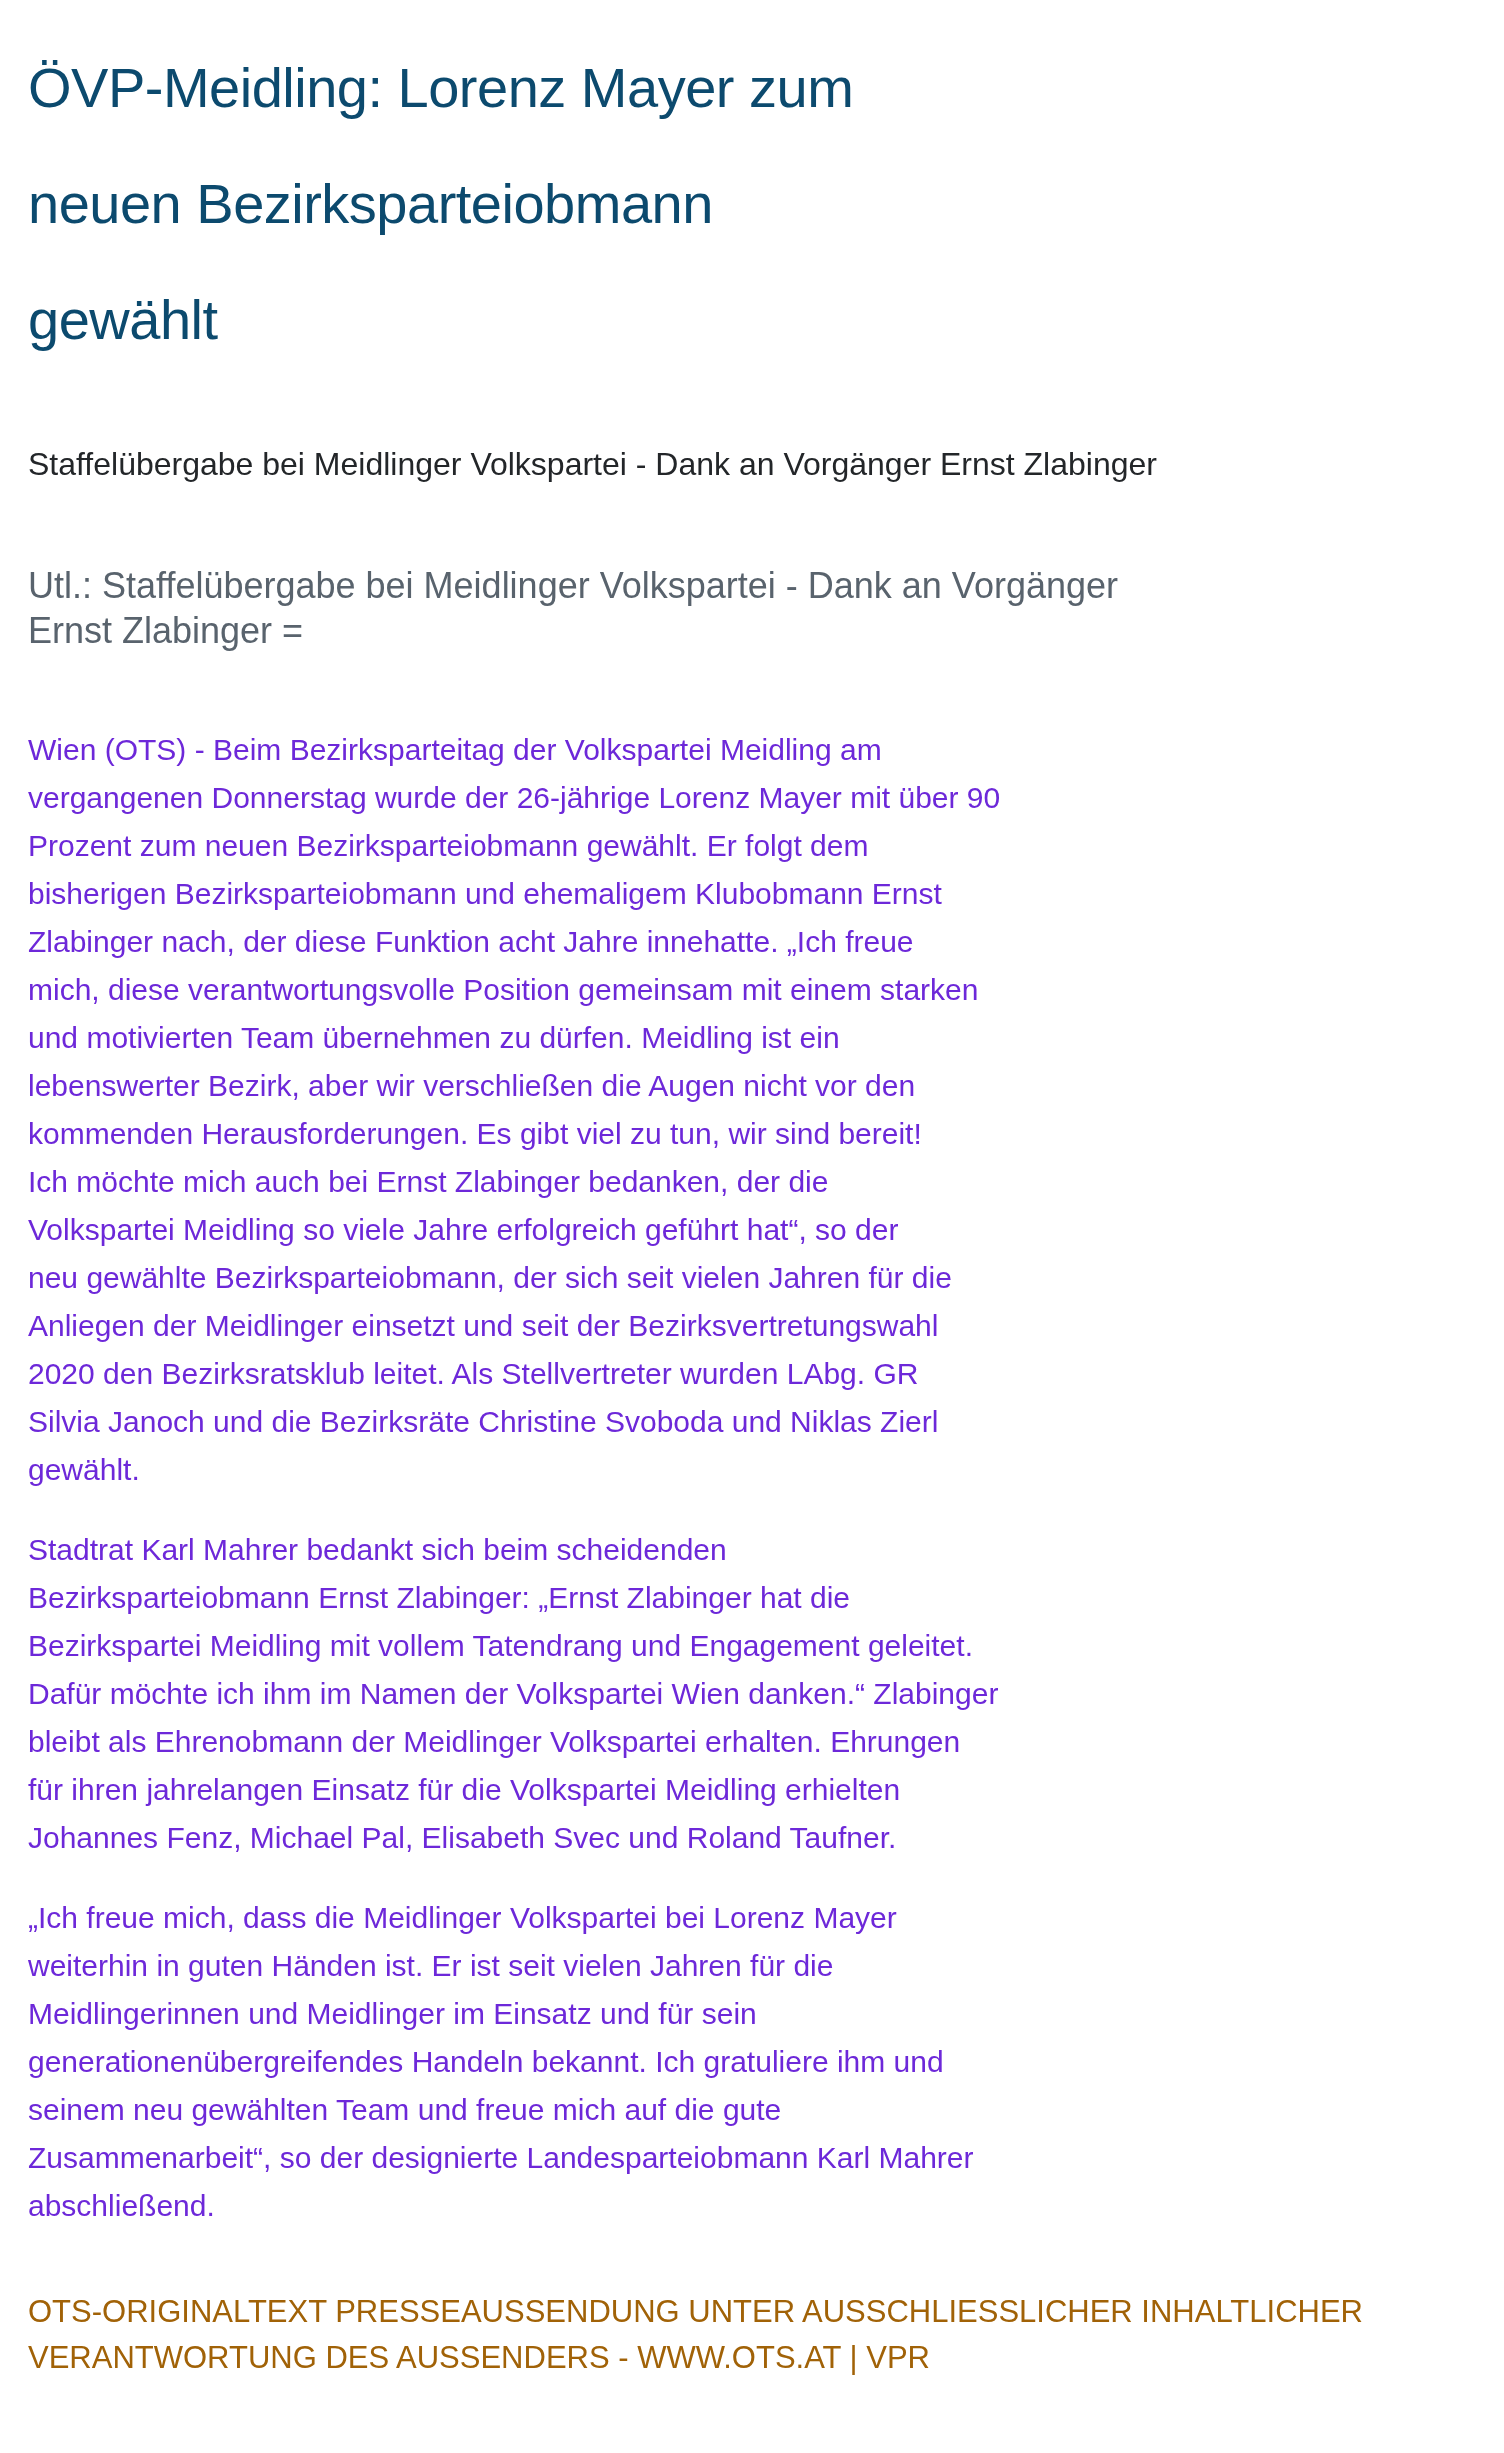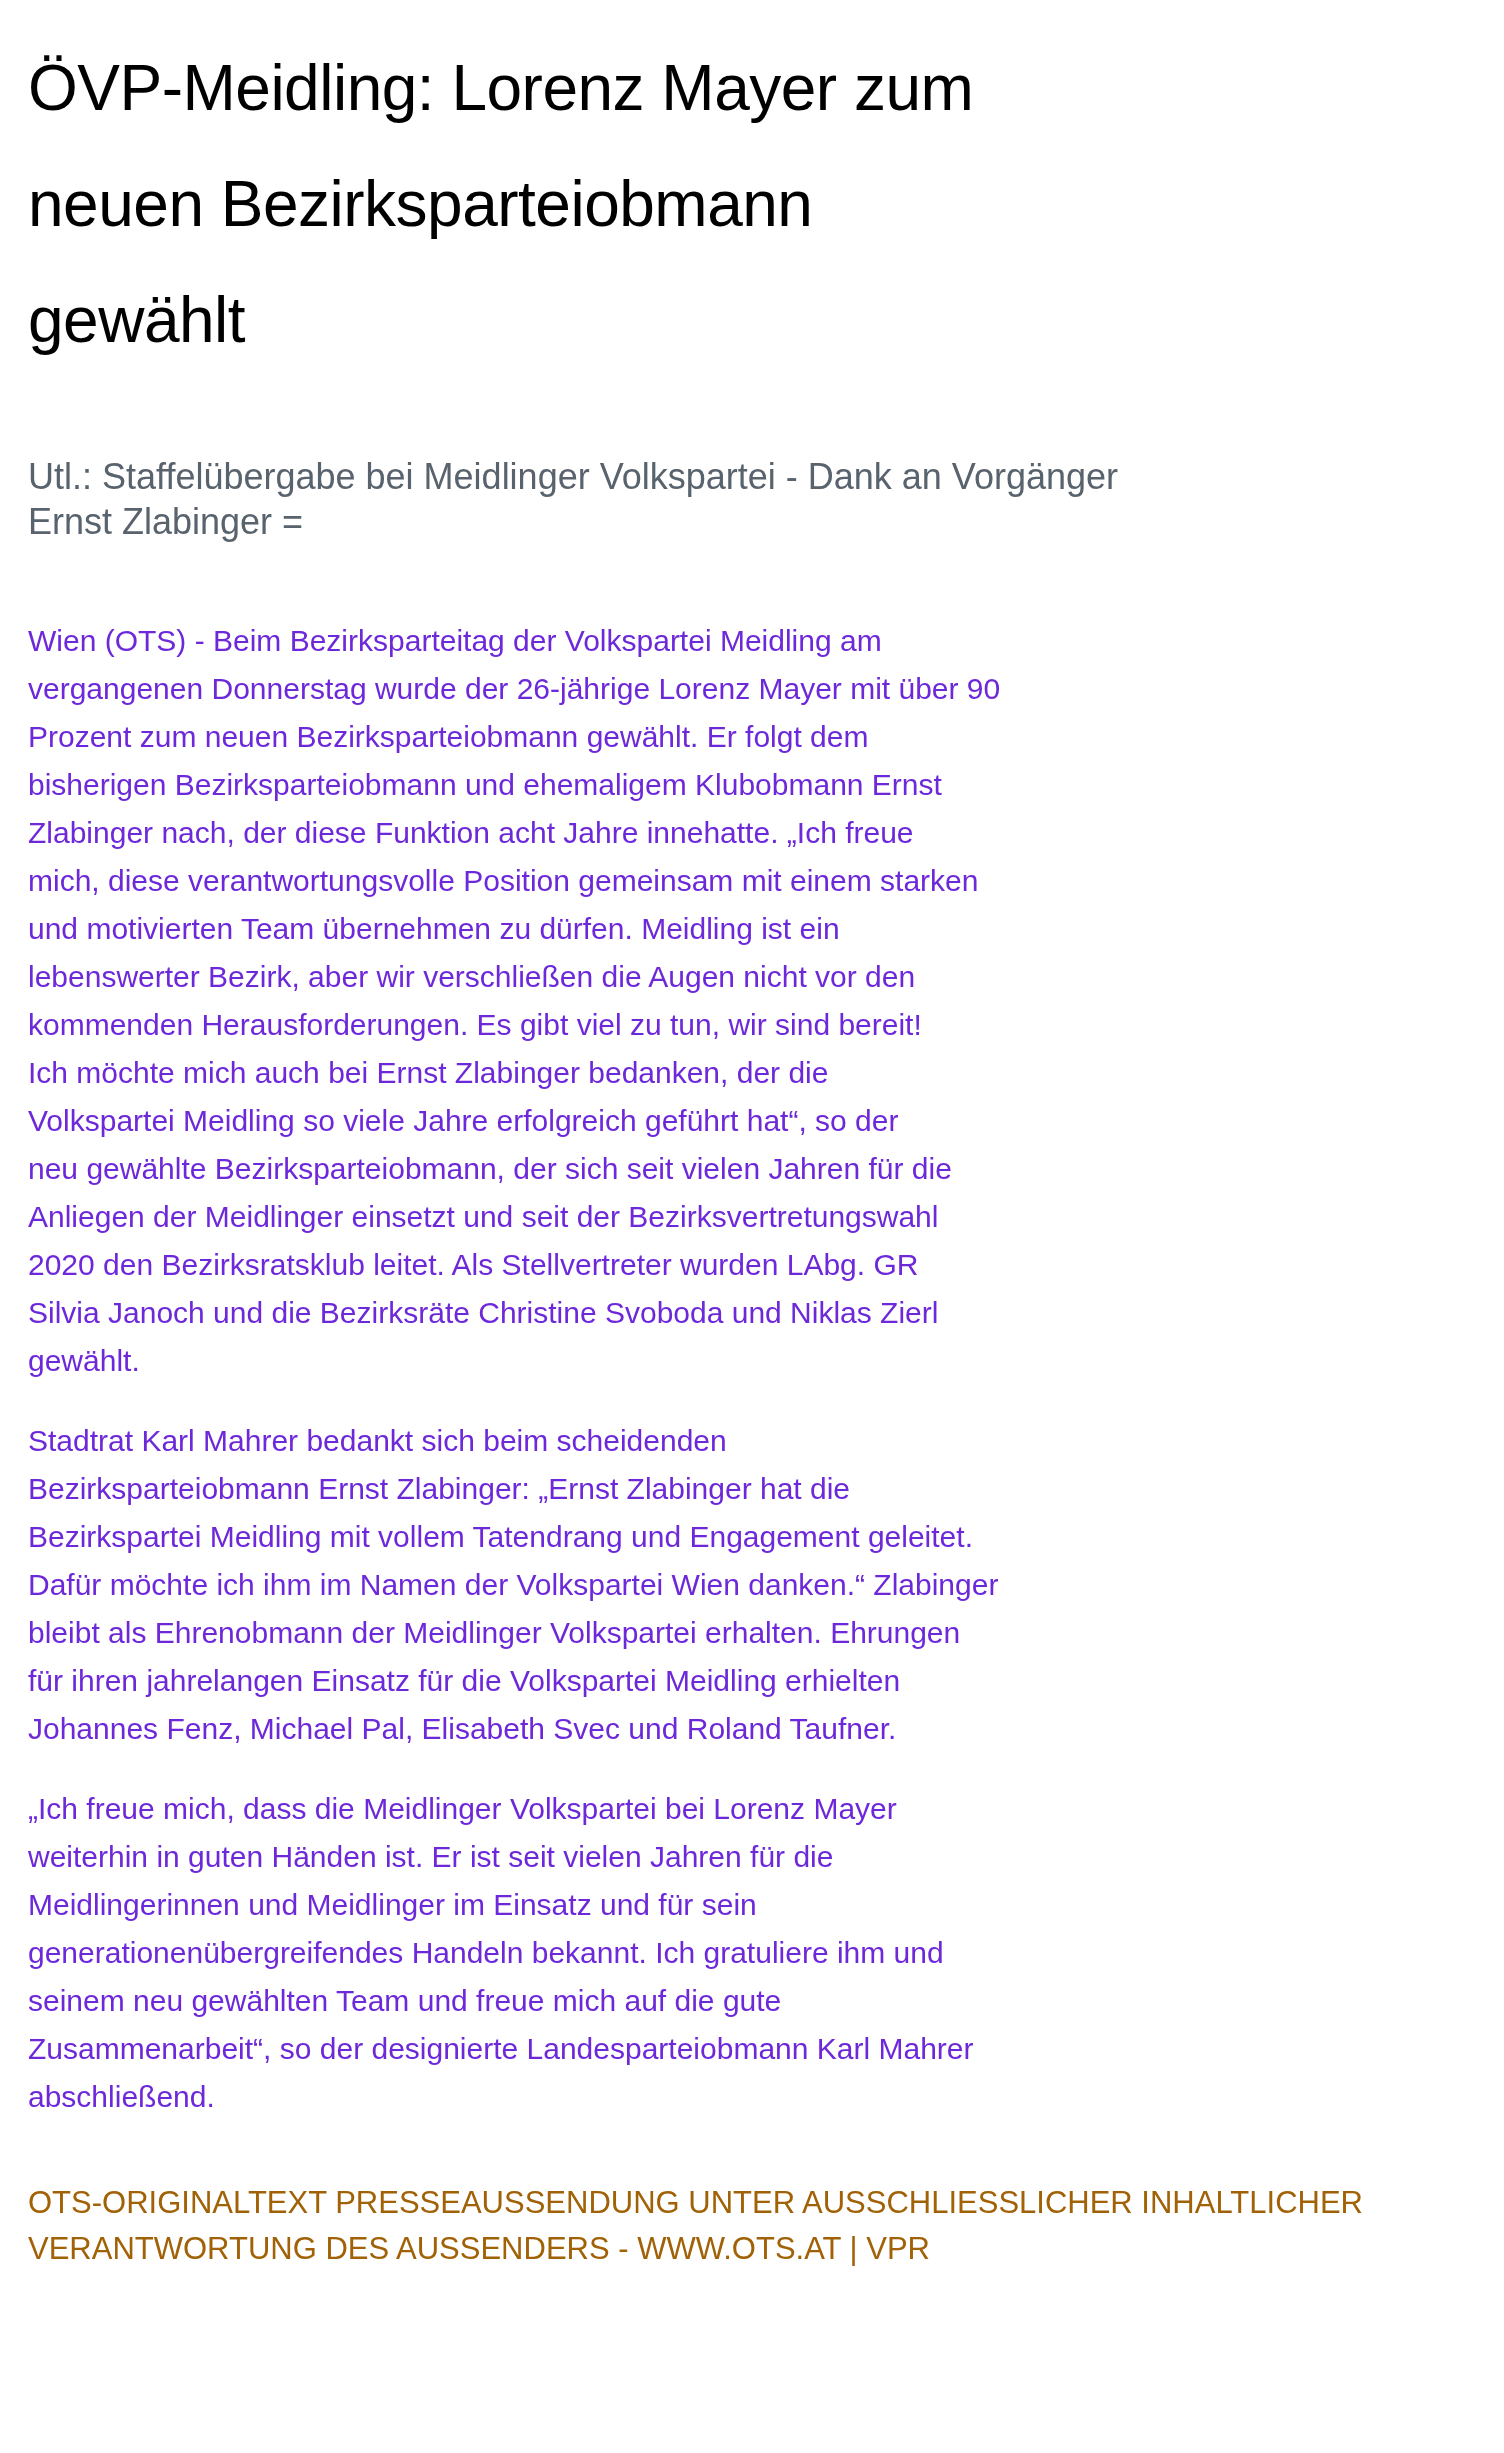--- a/index.html
+++ b/index.html
@@ -17,24 +17,24 @@
     width: 1505px;
     min-height: 2453px;
     padding: 30px 55px 28px 28px;
     background: #ffffff;
   }
   .pre {
     white-space: pre-line;
   }
   h1.article-title {
     margin: 0;
-    font-size: 64px;
+    font-size: 56px;
     line-height: 116px;
     font-weight: 400;
-    color: #000000;
+    color: #0c4a6e;
     letter-spacing: -0.5px;
   }
   .article-lead {
     margin: 63px 0 0 0;
     font-size: 32px;
     line-height: 46px;
     font-weight: 400;
     color: #232629;
   }
   .article-subheadline {
@@ -68,20 +68,21 @@
 </style>
 </head>
 <body>
 
 <div class="page">
 
   <h1 class="article-title pre">ÖVP-Meidling: Lorenz Mayer zum
 neuen Bezirksparteiobmann
 gewählt</h1>
 
+  <div class="article-lead pre">Staffelübergabe bei Meidlinger Volkspartei - Dank an Vorgänger Ernst Zlabinger</div>
 
   <div class="article-subheadline pre">Utl.: Staffelübergabe bei Meidlinger Volkspartei - Dank an Vorgänger
 Ernst Zlabinger =</div>
 
   <div class="article-body">
     <p class="pre p-first">Wien (OTS) - Beim Bezirksparteitag der Volkspartei Meidling am
 vergangenen Donnerstag wurde der 26-jährige Lorenz Mayer mit über 90
 Prozent zum neuen Bezirksparteiobmann gewählt. Er folgt dem
 bisherigen Bezirksparteiobmann und ehemaligem Klubobmann Ernst
 Zlabinger nach, der diese Funktion acht Jahre innehatte. „Ich freue

